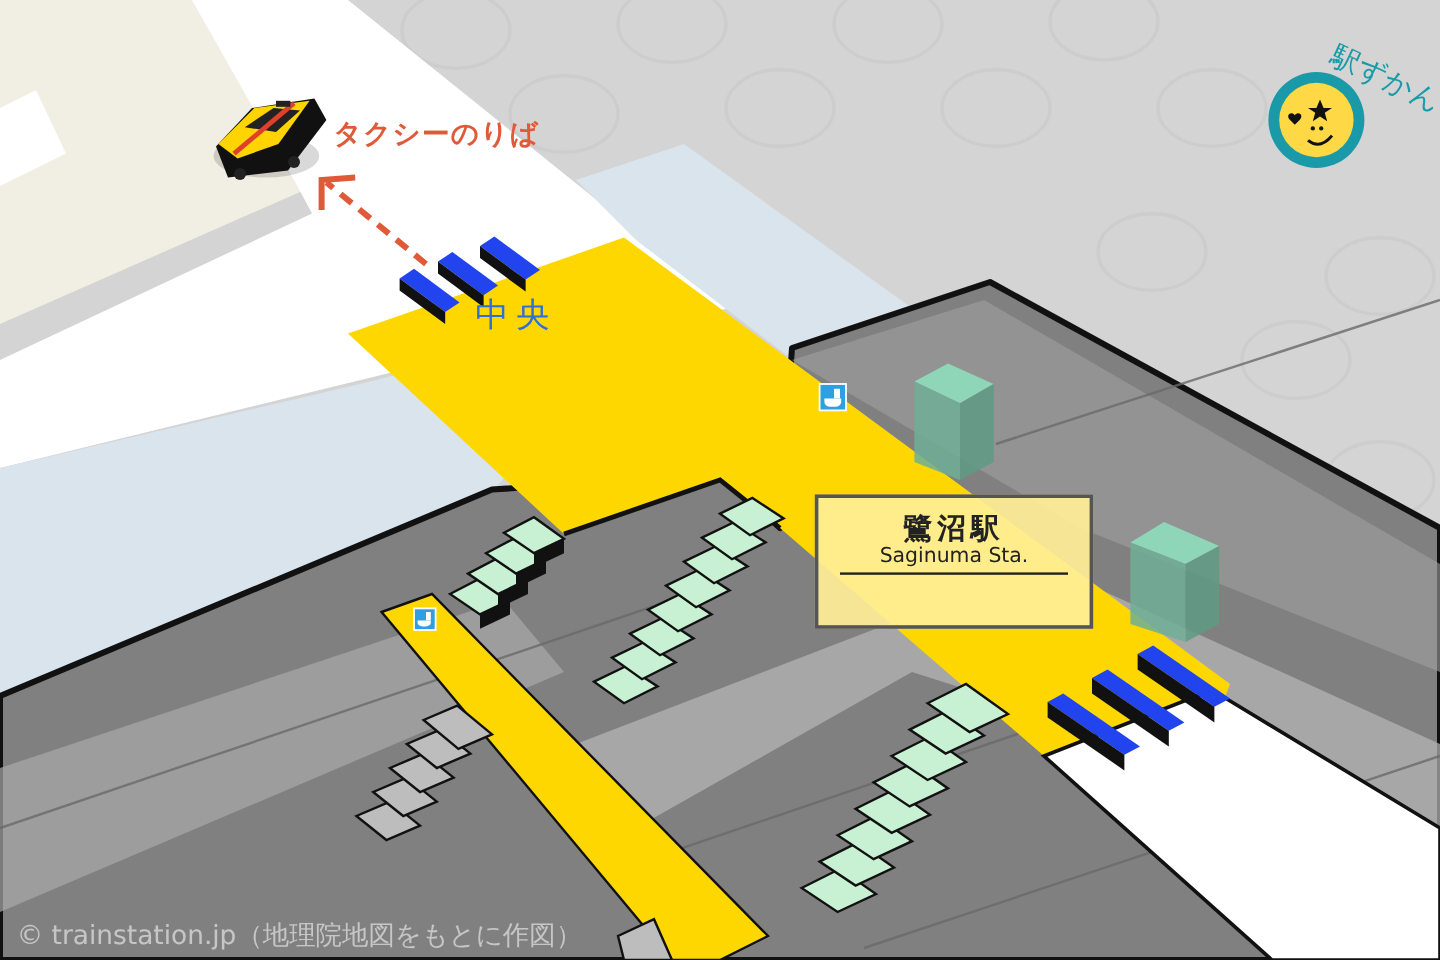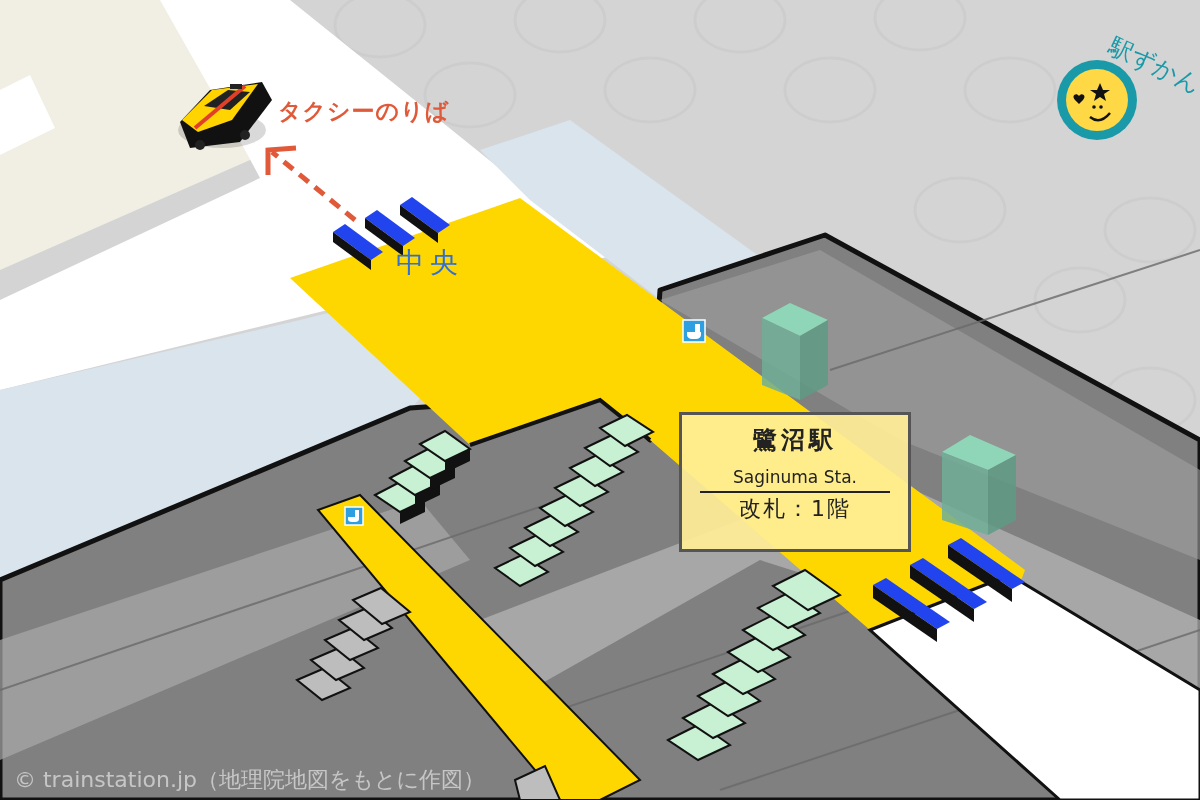--- a/index.html
+++ b/index.html
@@ -1,23 +1,23 @@
 <!DOCTYPE html>
 <html><head>
 <meta charset="utf-8">
 <style>
   html, body { margin: 0; padding: 0; }
   body { width: 1200px; height: 800px; overflow: hidden; background: #d6d6d6; position: relative; font-family: "DejaVu Sans", sans-serif; }
   #scene { position: absolute; left: 0; top: 0; width: 1200px; height: 800px; }
   .label { position: absolute; white-space: nowrap; text-align: right; }
   #taxi-label { left: 278px; top: 96px; font-size: 23px; font-weight: bold; color: #e05a3a; letter-spacing: 1px; }
   #exit-label { left: 396px; top: 244px; font-size: 28px; color: #2f6fd6; letter-spacing: 6px; }
-  #station-card { position: absolute; left: 679px; top: 412px; width: 232px; height: 140px; border: 3px solid #555; background: rgba(255,238,150,0.92); box-sizing: border-box; text-align: center; }
+  #station-card { position: absolute; left: 679px; top: 412px; width: 232px; height: 112px; border: 3px solid #555; background: rgba(255,238,150,0.92); box-sizing: border-box; text-align: center; }
   #station-card .name-ja { font-size: 24px; font-weight: bold; color: #222; margin-top: 12px; letter-spacing: 4px; line-height: 26px; }
-  #station-card .name-en { font-size: 17px; color: #222; line-height: 20px; margin-top: 14px; }
+  #station-card .name-en { font-size: 17px; color: #222; line-height: 20px; }
   #station-card .divider { width: 190px; height: 2px; background: #222; margin: 4px auto 2px; }
   #station-card .floor { font-size: 22px; color: #222; line-height: 28px; letter-spacing: 2px; }
   #brand { position: absolute; left: 1055px; top: 20px; width: 145px; height: 130px; }
   #credit { left: 14px; top: 765px; font-size: 22px; color: rgba(255,255,255,0.55); }
 </style>
 </head>
 <body>
 
 <svg id="scene" viewBox="0 0 1200 800" xmlns="http://www.w3.org/2000/svg">
 
@@ -168,21 +168,20 @@
   </g>
 </svg>
 
 <div class="label" id="taxi-label">タクシーのりば</div>
 <div class="label" id="exit-label">中央</div>
 
 <div id="station-card">
   <div class="name-ja">鷺沼駅</div>
   <div class="name-en">Saginuma Sta.</div>
   <div class="divider"></div>
-  <div class="floor">改札：1階</div>
 </div>
 
 <svg id="brand" viewBox="0 0 145 130" xmlns="http://www.w3.org/2000/svg">
   <g>
     <circle cx="42" cy="80" r="40" fill="#1a9aa8"></circle>
     <circle cx="42" cy="80" r="31" fill="#ffd845"></circle>
     <polygon points="45,63 48,70 55,70 49,74 51,81 45,77 39,81 41,74 35,70 42,70" fill="#111"></polygon>
     <path d="M24,76 c-3,-4 -8,0 -4,4 l4,4 l4,-4 c4,-4 -1,-8 -4,-4z" fill="#111"></path>
     <circle cx="39" cy="87" r="1.8" fill="#111"></circle>
     <circle cx="46" cy="87" r="1.8" fill="#111"></circle>

